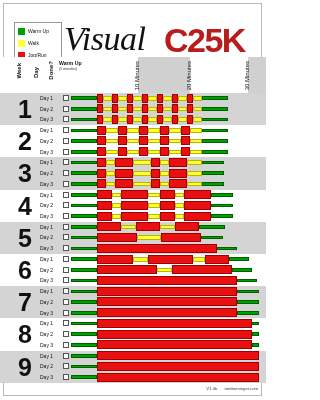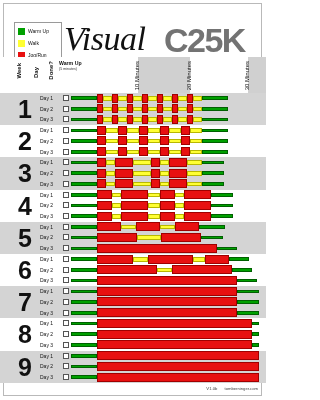--- a/index.html
+++ b/index.html
@@ -26,21 +26,21 @@
 
   #wordmark{position:absolute;left:60px;top:2px;width:200px;height:44px;}
   #visual{
     position:absolute;left:4px;top:0px;
     font-family:"Liberation Serif","DejaVu Serif",serif;
     font-style:italic;font-size:34px;color:#111;letter-spacing:-0.5px;line-height:42px;
   }
   #c25k{
     position:absolute;left:104px;top:1px;
     font-family:"Liberation Sans","DejaVu Sans",sans-serif;
-    font-weight:bold;font-size:34px;color:#737373;letter-spacing:-1.5px;line-height:42px;
+    font-weight:bold;font-size:34px;color:#b91c1c;letter-spacing:-1.5px;line-height:42px;
   }
   #subtitle{
     position:absolute;left:64px;top:45px;width:200px;
     font-size:4.6px;color:#1a1a1a;white-space:nowrap;letter-spacing:0.1px;
   }
 
   
   #colhead{position:absolute;left:0;top:57px;width:266px;height:36px;background:#ffffff;}
   .vband{position:absolute;top:0;height:36px;background:#d0d0d0;}
   .ch-rot{

